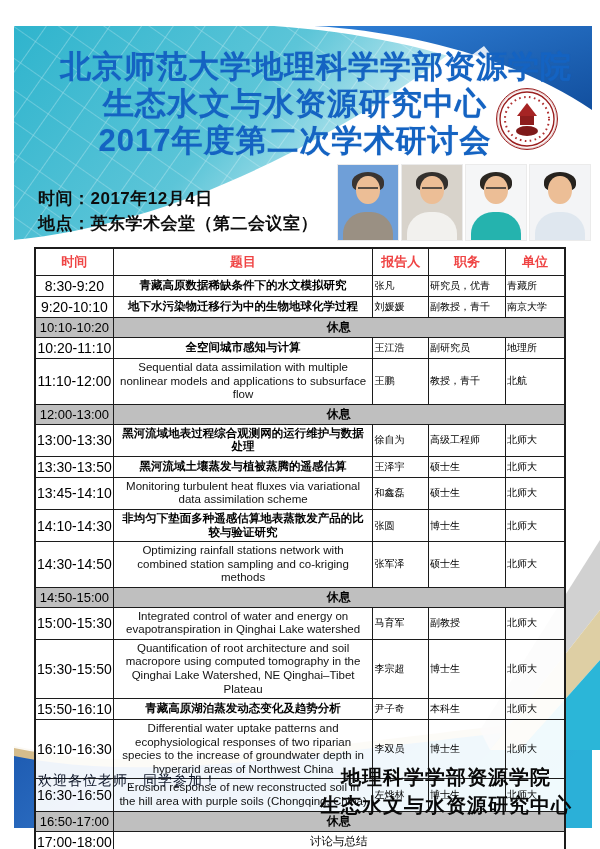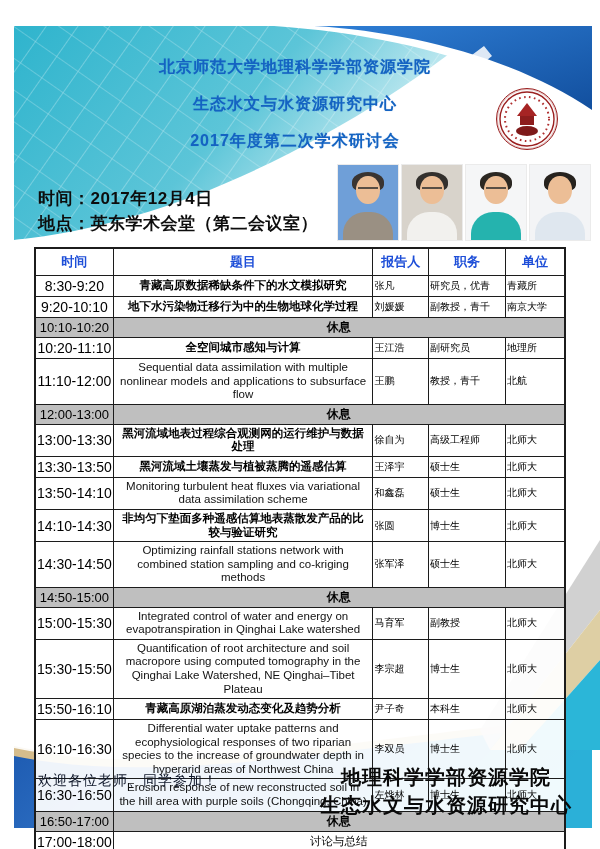--- a/index.html
+++ b/index.html
@@ -15,21 +15,21 @@
   
   #footer-bg{left:14px;top:716px;width:578px;height:118px;}
   
   #corner-bg{right:0;top:520px;width:120px;height:230px;z-index:0;}
 
   
   .title-block{
     left:60px;top:48px;width:470px;text-align:center;z-index:3;
   }
   .title-line{
-    color:#1463c2;font-size:16px;font-weight:bold;line-height:37px;
+    color:#1463c2;font-size:31px;font-weight:bold;line-height:37px;
     letter-spacing:1px;text-shadow:0 0 1px rgba(20,99,194,.4);
     white-space:nowrap;
   }
   .seal{
     left:496px;top:88px;width:60px;height:60px;border-radius:50%;
     background:#fdfdfd;border:1px solid #9b2020;z-index:3;
     box-shadow:0 0 0 1px rgba(155,32,32,.25) inset;
   }
   .seal svg{width:100%;height:100%;}
   .info-block{left:38px;top:186px;z-index:3;}
@@ -51,21 +51,21 @@
     width:20px;height:4px;border-top:2px solid rgba(40,40,40,.75);}
   .photo .body{position:absolute;bottom:-4px;left:50%;transform:translateX(-50%);
     width:50px;height:32px;border-radius:22px 22px 0 0;background:var(--shirt,#888);}
 
   
   .table-wrap{left:34px;top:247px;width:532px;z-index:2;}
   table{border-collapse:collapse;width:532px;background:rgba(255,255,255,.93);}
   th,td{border:1px solid #1c1c1c;}
   table{border:2px solid #1c1c1c;}
   th{
-    font-size:13px;font-weight:bold;color:#1d4ed8;padding:4px 2px;
+    font-size:13px;font-weight:bold;color:#ef4444;padding:4px 2px;
     background:rgba(255,255,255,.95);
   }
   td{vertical-align:middle;color:#000;}
   .c-time{font-size:14px;text-align:center;padding:2px 1px;white-space:nowrap;}
   .c-title{font-size:11.5px;font-weight:bold;text-align:center;padding:2px 4px;line-height:1.18;}
   .c-title.en{font-weight:normal;font-size:11.5px;color:#111;}
   .c-sm{font-size:10px;text-align:left;padding:2px 1px;}
   tr.break td{background:#bfbfbf;}
   tr.break .c-merge{font-size:12px;font-weight:bold;text-align:center;padding:1px;}
   tr.break .c-time{font-size:13px;}
@@ -230,21 +230,21 @@
           <td class="c-sm">北师大</td>
         </tr>
         <tr class="talk">
           <td class="c-time">13:30-13:50</td>
           <td class="c-title">黑河流域土壤蒸发与植被蒸腾的遥感估算</td>
           <td class="c-sm">王泽宇</td>
           <td class="c-sm">硕士生</td>
           <td class="c-sm">北师大</td>
         </tr>
         <tr class="talk">
-          <td class="c-time">13:50-14:10</td>
+          <td class="c-time">13:45-14:10</td>
           <td class="c-title en">Monitoring turbulent heat fluxes via variational data assimilation scheme</td>
           <td class="c-sm">和鑫磊</td>
           <td class="c-sm">硕士生</td>
           <td class="c-sm">北师大</td>
         </tr>
         <tr class="talk">
           <td class="c-time">14:10-14:30</td>
           <td class="c-title">非均匀下垫面多种遥感估算地表蒸散发产品的比较与验证研究</td>
           <td class="c-sm">张圆</td>
           <td class="c-sm">博士生</td>

